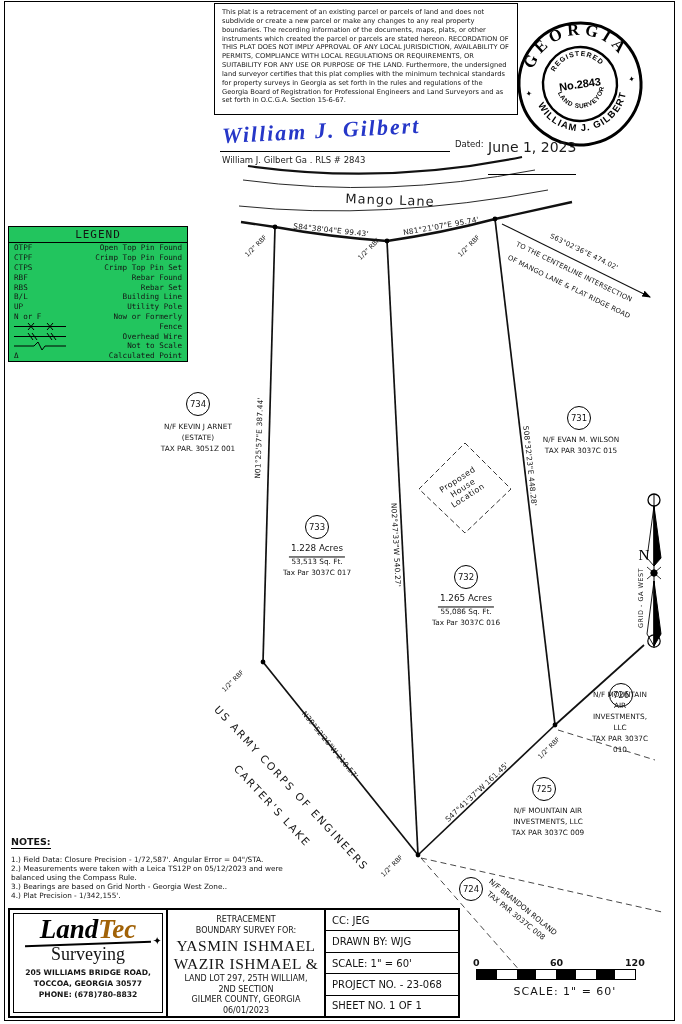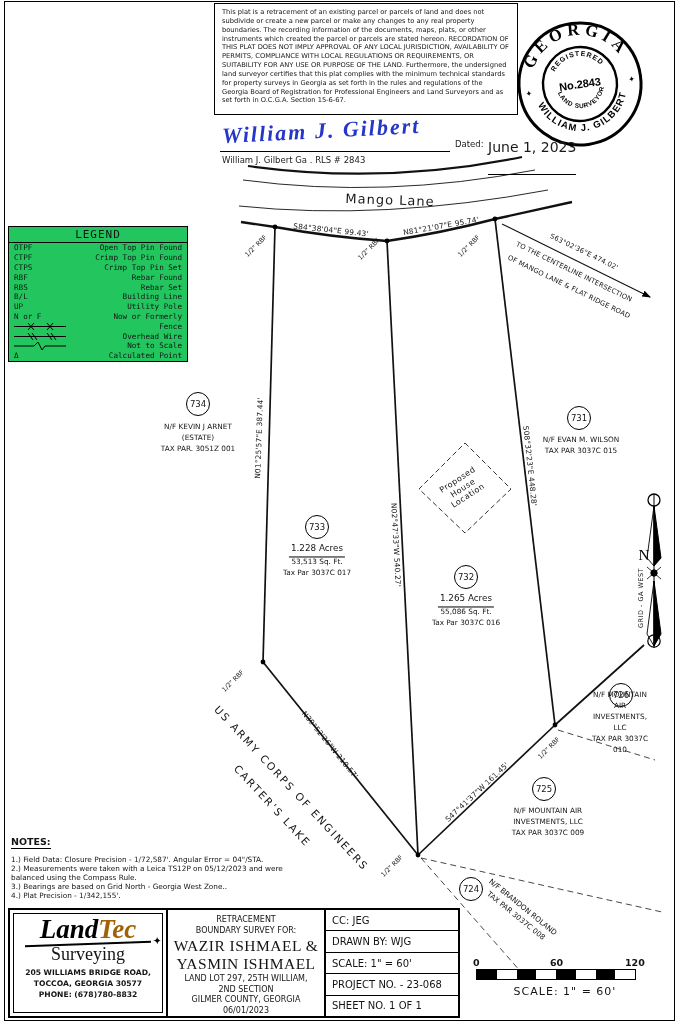--- a/index.html
+++ b/index.html
@@ -318,22 +318,22 @@
         <div class="firm-addr">
           <div>205 WILLIAMS BRIDGE ROAD,</div>
           <div>TOCCOA, GEORGIA 30577</div>
           <div>PHONE: (678)780-8832</div>
         </div>
       </div>
     </div>
     <div class="tb-col2">
       <div class="tb-sm">RETRACEMENT</div>
       <div class="tb-sm">BOUNDARY SURVEY FOR:</div>
+      <div class="tb-client">YASMIN ISHMAEL</div>
       <div class="tb-client">WAZIR ISHMAEL &amp;</div>
-      <div class="tb-client">YASMIN ISHMAEL</div>
       <div class="tb-sm">LAND LOT 297, 25TH WILLIAM,</div>
       <div class="tb-sm">2ND SECTION</div>
       <div class="tb-sm">GILMER COUNTY, GEORGIA</div>
       <div class="tb-sm">06/01/2023</div>
     </div>
     <div class="tb-col3">
       <div class="tb-row">CC:  JEG</div>
       <div class="tb-row">DRAWN BY:  WJG</div>
       <div class="tb-row">SCALE:  1" = 60'</div>
       <div class="tb-row">PROJECT NO. - 23-068</div>

